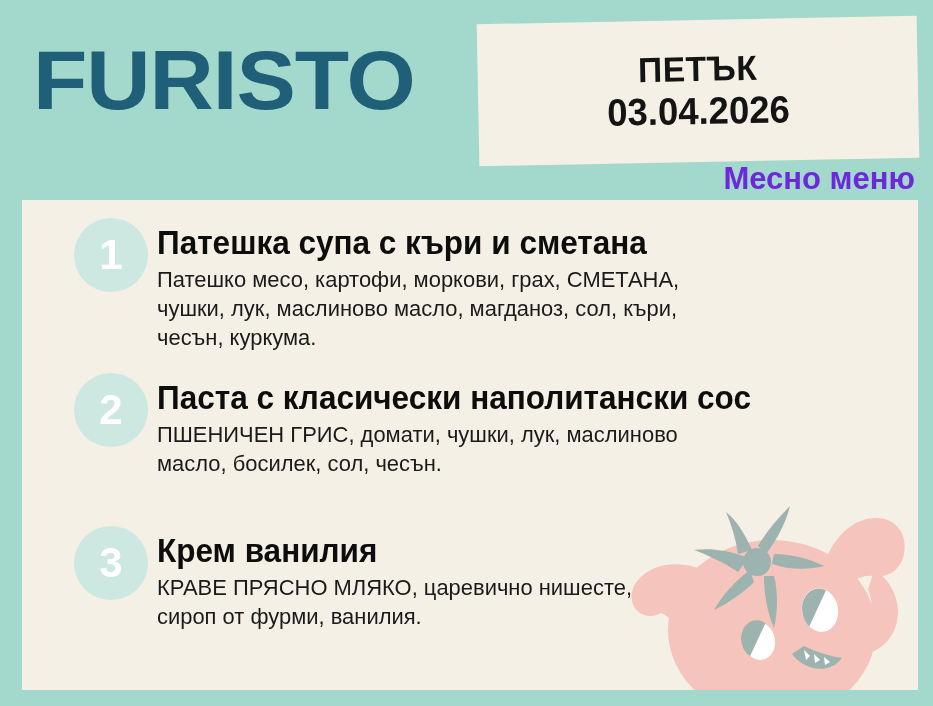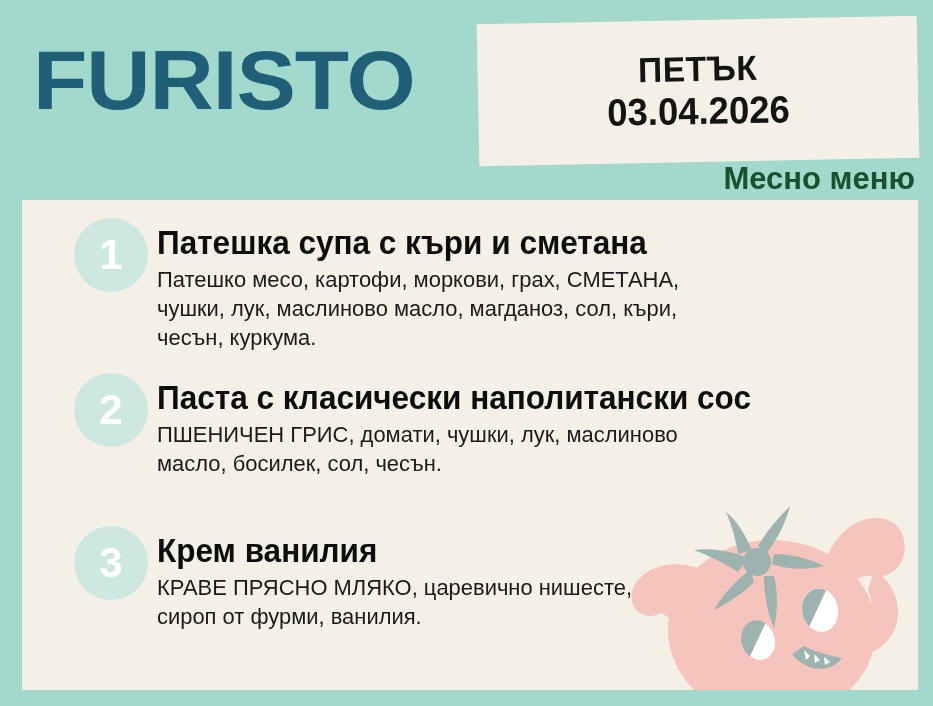--- a/index.html
+++ b/index.html
@@ -82,21 +82,21 @@
     margin-top: 2px;
   }
 
   .menu-kind {
     position: absolute;
     right: 18px;
     top: 161px;
     font-family: "Liberation Sans", sans-serif;
     font-weight: bold;
     font-size: 31px;
-    color: #14532d;
+    color: #6d28d9;
     letter-spacing: 0px;
     white-space: nowrap;
   }
 
   
   .panel {
     position: absolute;
     left: 22px;
     top: 200px;
     width: 896px;

